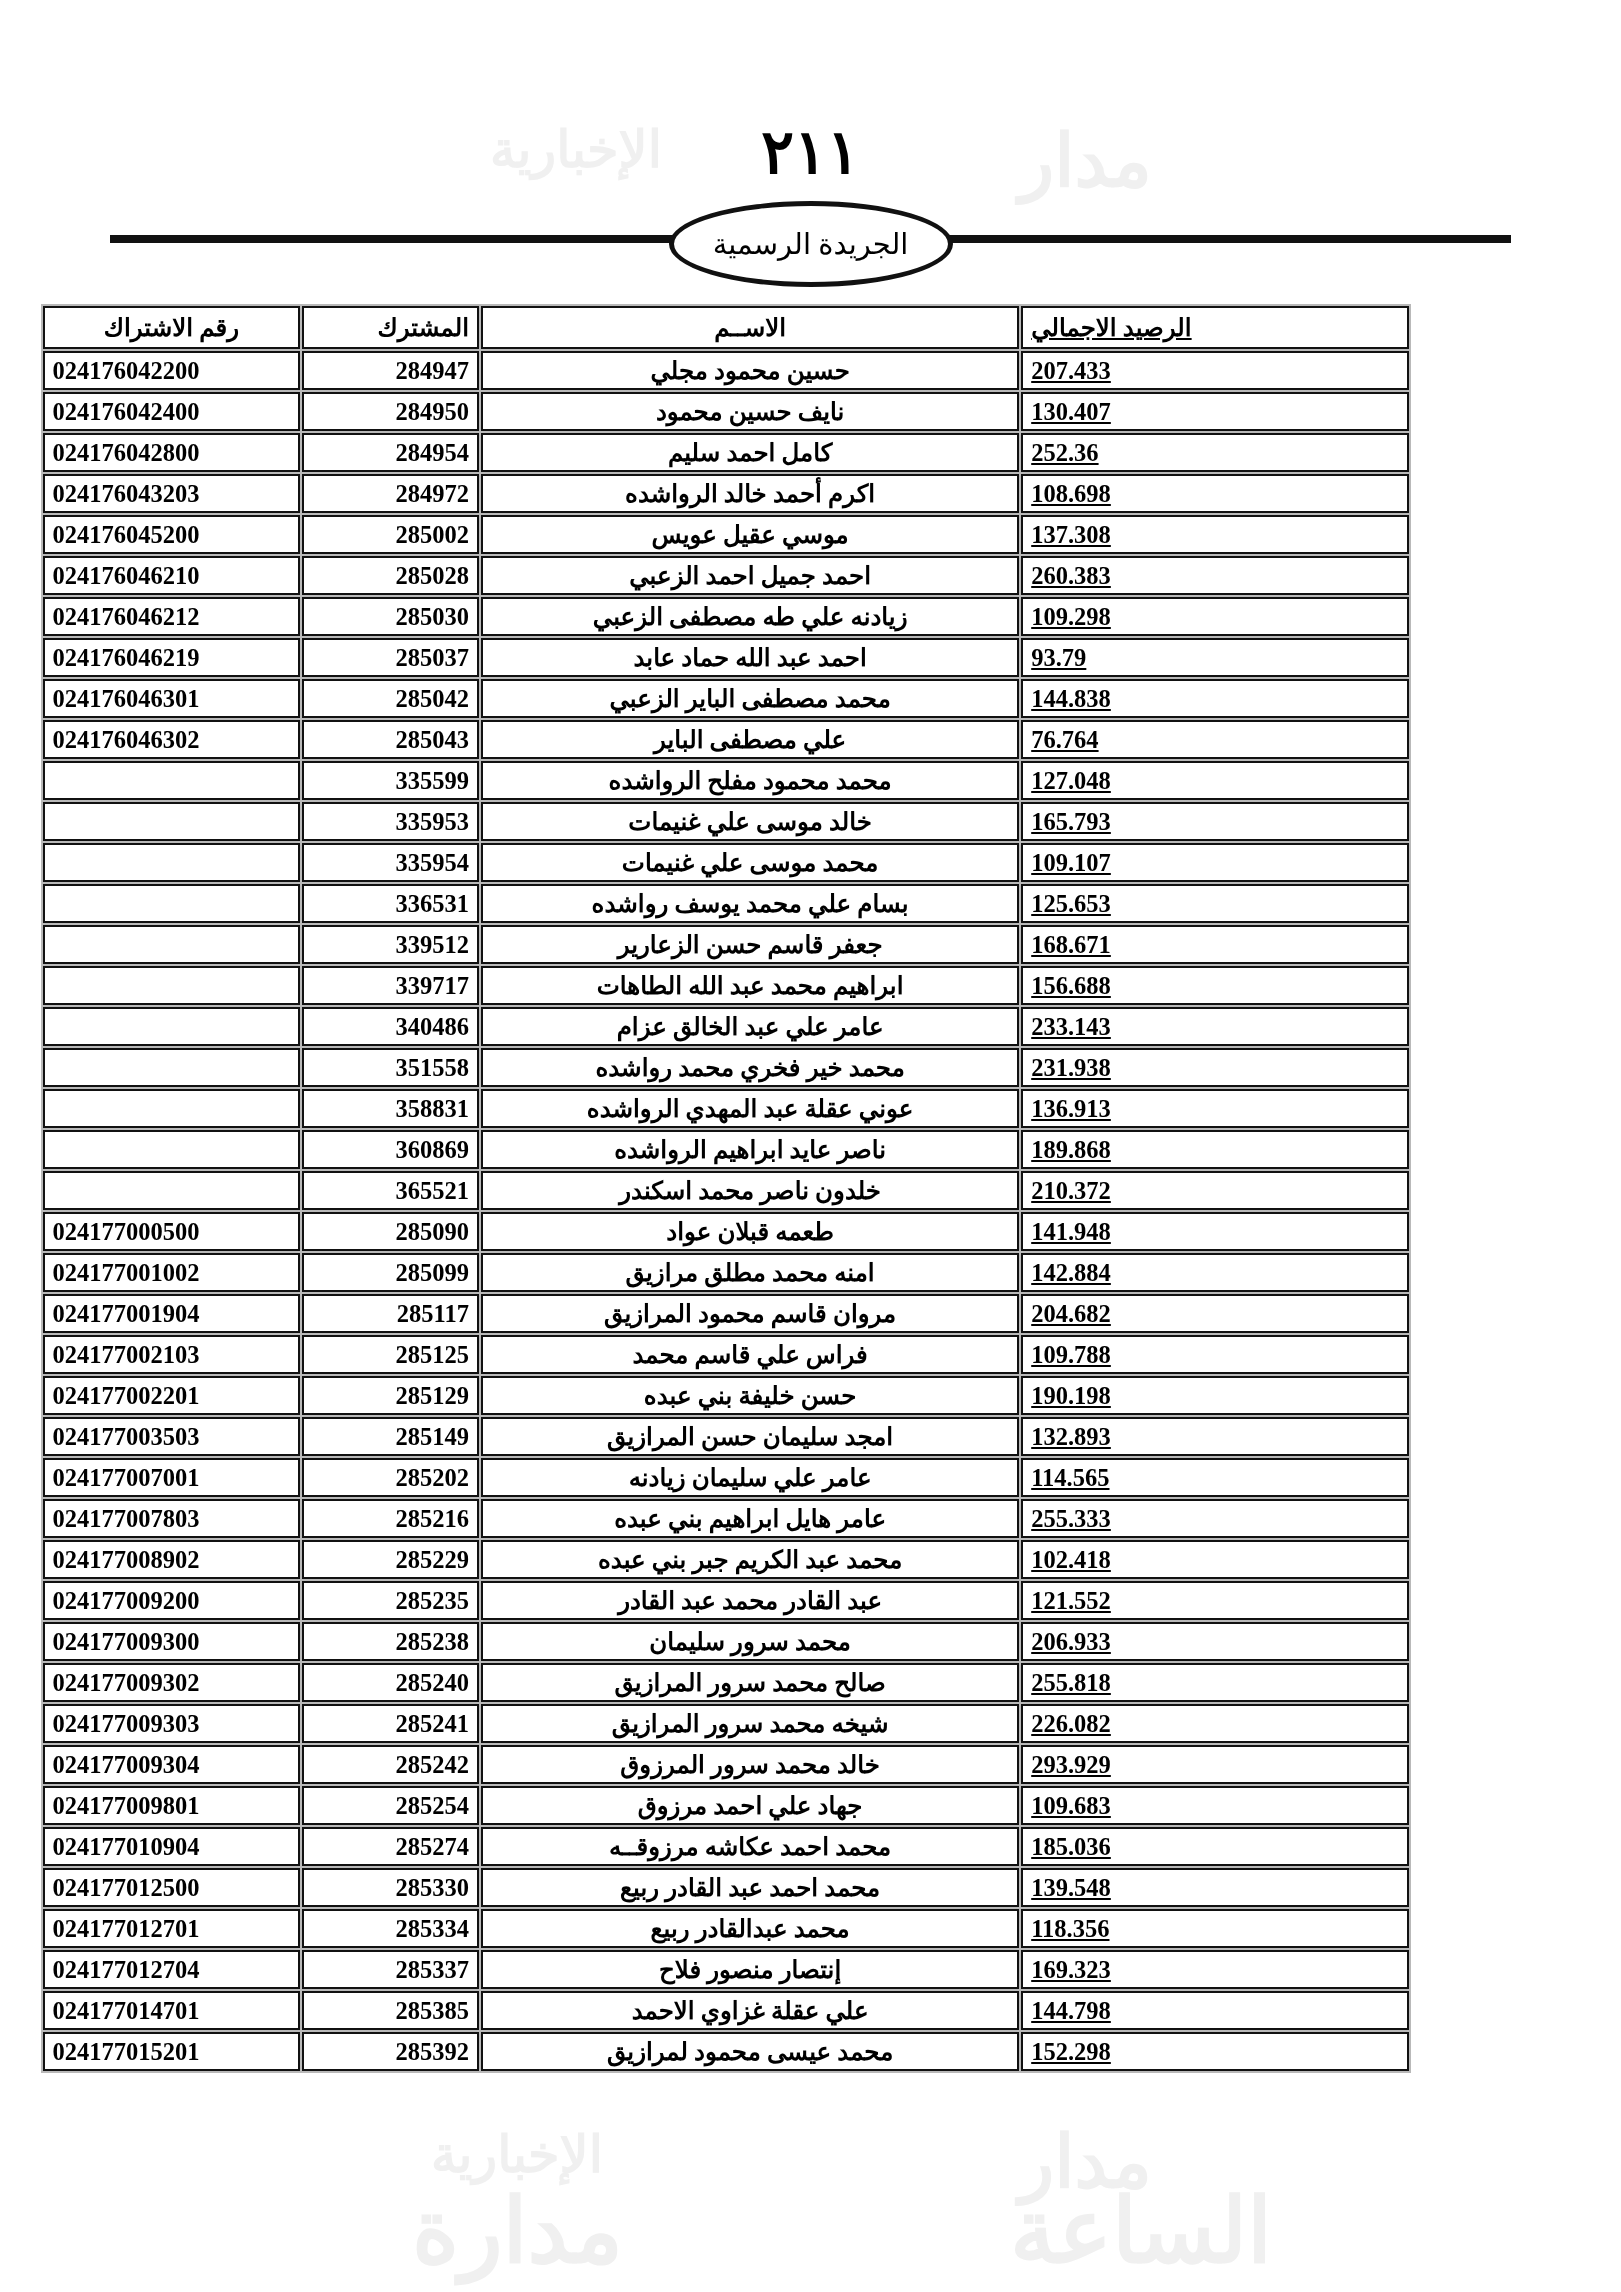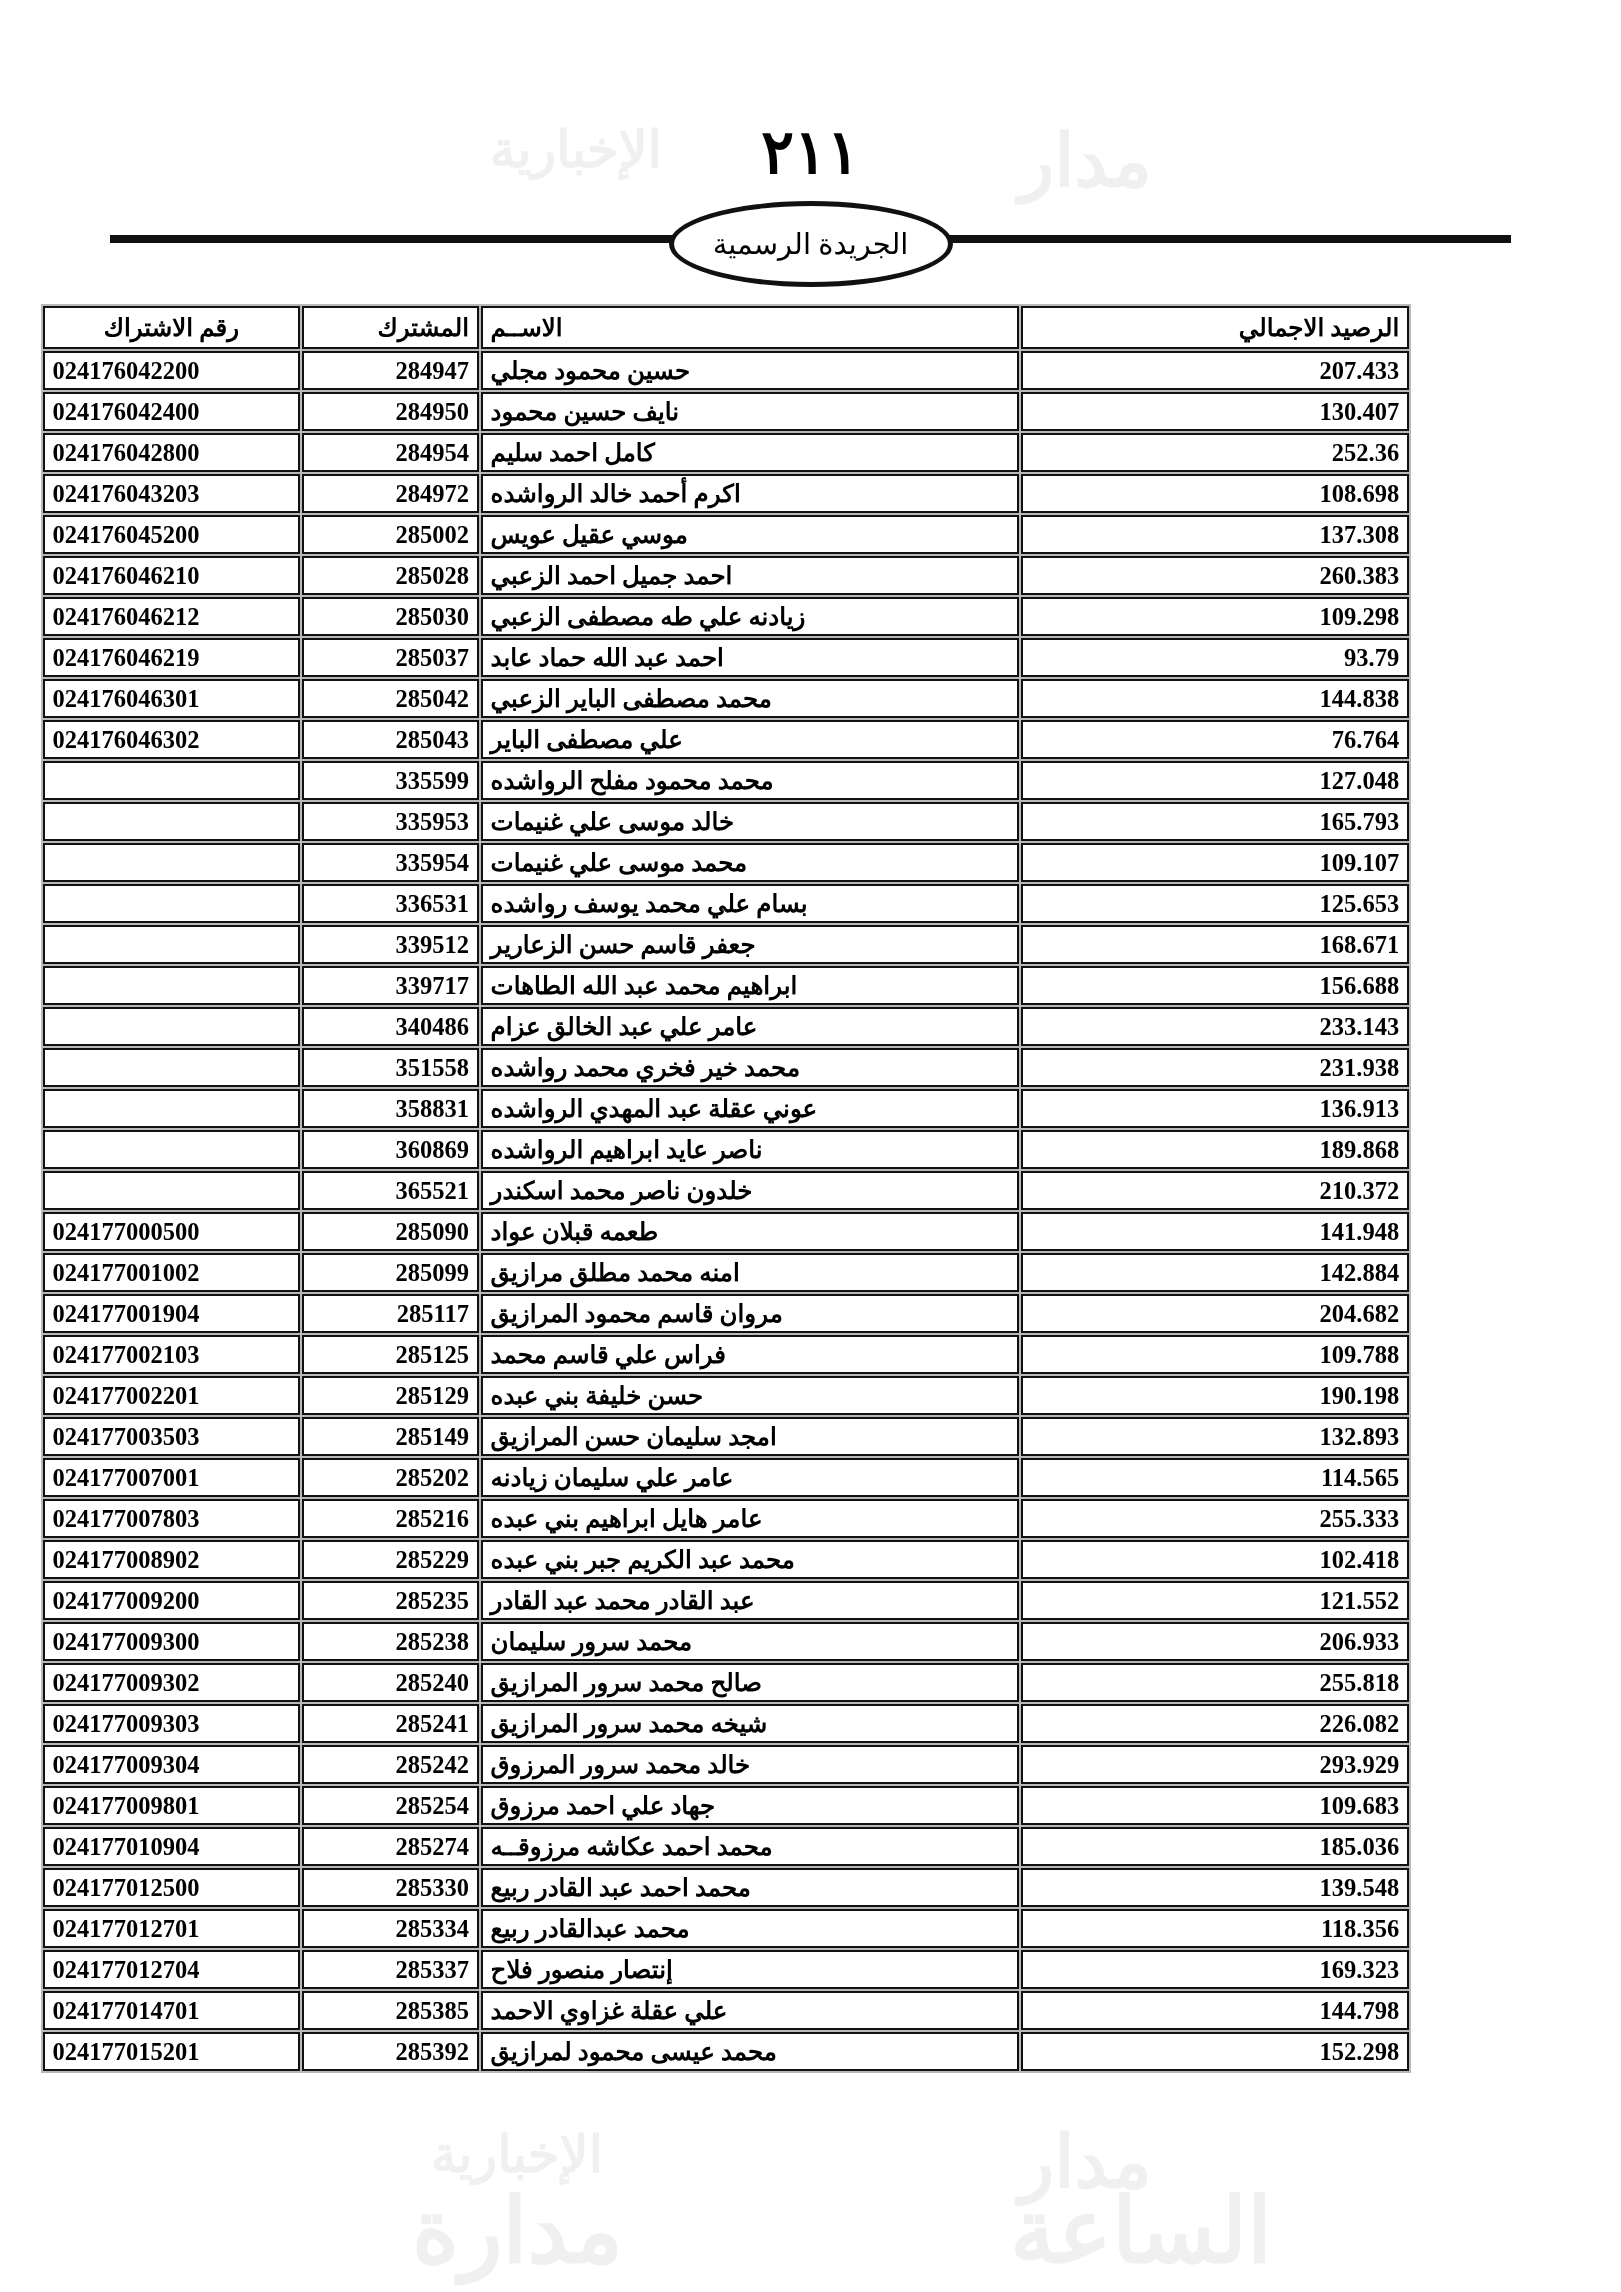--- a/index.html
+++ b/index.html
@@ -135,22 +135,22 @@
     padding:0 7.8px;
     font-size:24.5px;
     font-weight:bold;
     color:#000;
     line-height:1.05;
     vertical-align:middle;
     overflow:hidden;
     white-space:nowrap;
   }
   table#ledger th{height:39px;}
-  .c-balance{width:368px;text-align:right;direction:ltr;font-family:"Liberation Serif",serif;}
-  .c-name{width:519px;text-align:left;font-family:"Liberation Serif",serif;}
+  .c-balance{width:368px;text-align:left;direction:ltr;font-family:"Liberation Serif",serif;text-decoration:underline;}
+  .c-name{width:519px;text-align:center;font-family:"Liberation Serif",serif;}
   .c-sub{width:157px;text-align:right;direction:ltr;font-family:"Liberation Serif",serif;}
   .c-acct{width:238px;direction:ltr;font-family:"Liberation Serif",serif;}
   th.c-balance,th.c-name,th.c-sub,th.c-acct{direction:rtl;}
 </style>
 </head>
 <body>
 
 <div id="watermark">
   <div class="wm-clock">
     <div class="wm-oval"></div>

